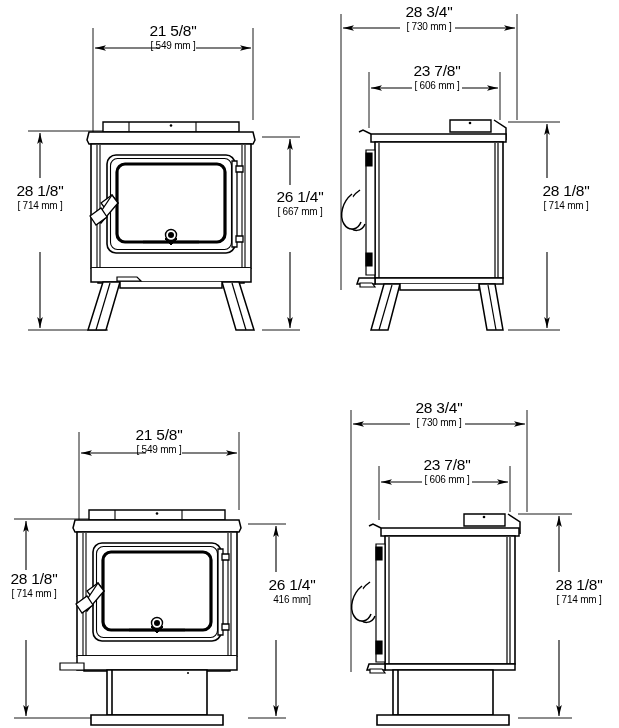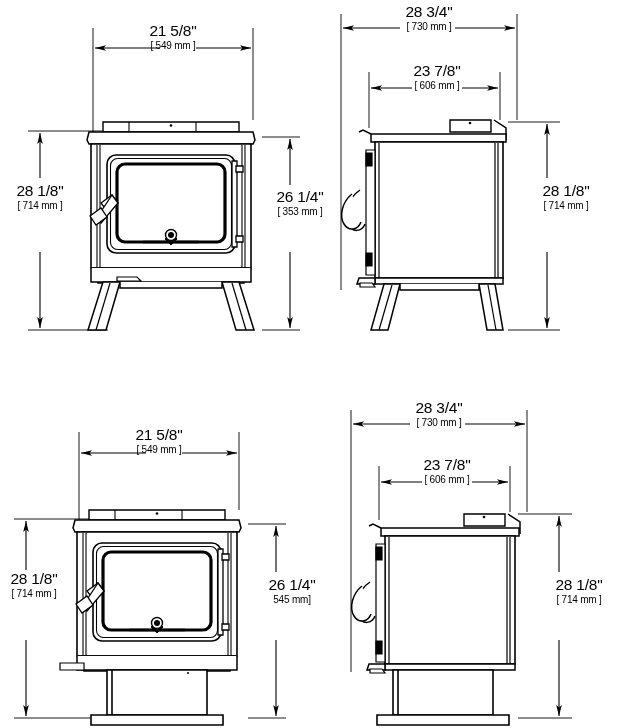--- a/index.html
+++ b/index.html
@@ -405,21 +405,21 @@
     <span class="ln mm">[ 549 mm ]</span>
   </div>
 
   <div class="dim-text" style="left:-3px; top:182px; width:86px;">
     <span class="ln">28 1/8"</span>
     <span class="ln mm">[ 714 mm ]</span>
   </div>
 
   <div class="dim-text" style="left:258px; top:188px; width:84px;">
     <span class="ln">26 1/4"</span>
-    <span class="ln mm">[ 353 mm ]</span>
+    <span class="ln mm">[ 667 mm ]</span>
   </div>
 
   <div class="dim-text" style="left:376px; top:3px; width:106px;">
     <span class="ln">28 3/4"</span>
     <span class="ln mm">[ 730 mm ]</span>
   </div>
 
   <div class="dim-text" style="left:384px; top:62px; width:106px;">
     <span class="ln">23 7/8"</span>
     <span class="ln mm">[ 606 mm ]</span>
@@ -435,21 +435,21 @@
     <span class="ln mm">[ 549 mm ]</span>
   </div>
 
   <div class="dim-text" style="left:-9px; top:570px; width:86px;">
     <span class="ln">28 1/8"</span>
     <span class="ln mm">[ 714 mm ]</span>
   </div>
 
   <div class="dim-text" style="left:248px; top:576px; width:88px;">
     <span class="ln">26 1/4"</span>
-    <span class="ln mm">545 mm]</span>
+    <span class="ln mm">416 mm]</span>
   </div>
 
   <div class="dim-text" style="left:386px; top:399px; width:106px;">
     <span class="ln">28 3/4"</span>
     <span class="ln mm">[ 730 mm ]</span>
   </div>
 
   <div class="dim-text" style="left:394px; top:456px; width:106px;">
     <span class="ln">23 7/8"</span>
     <span class="ln mm">[ 606 mm ]</span>

